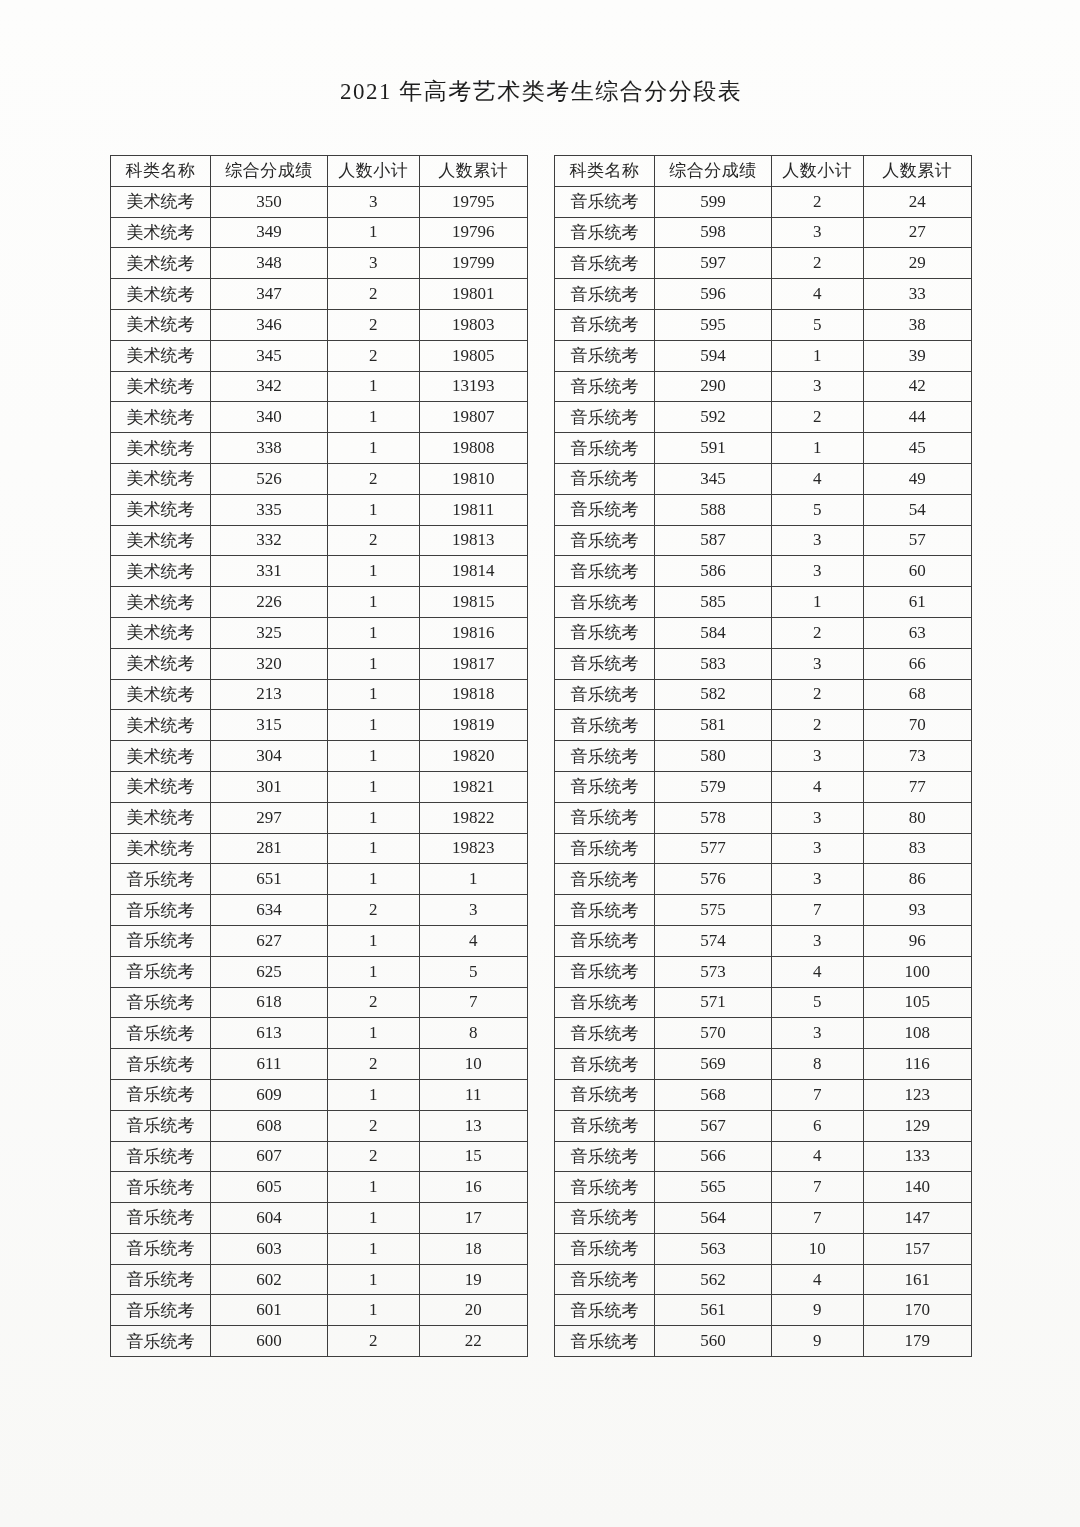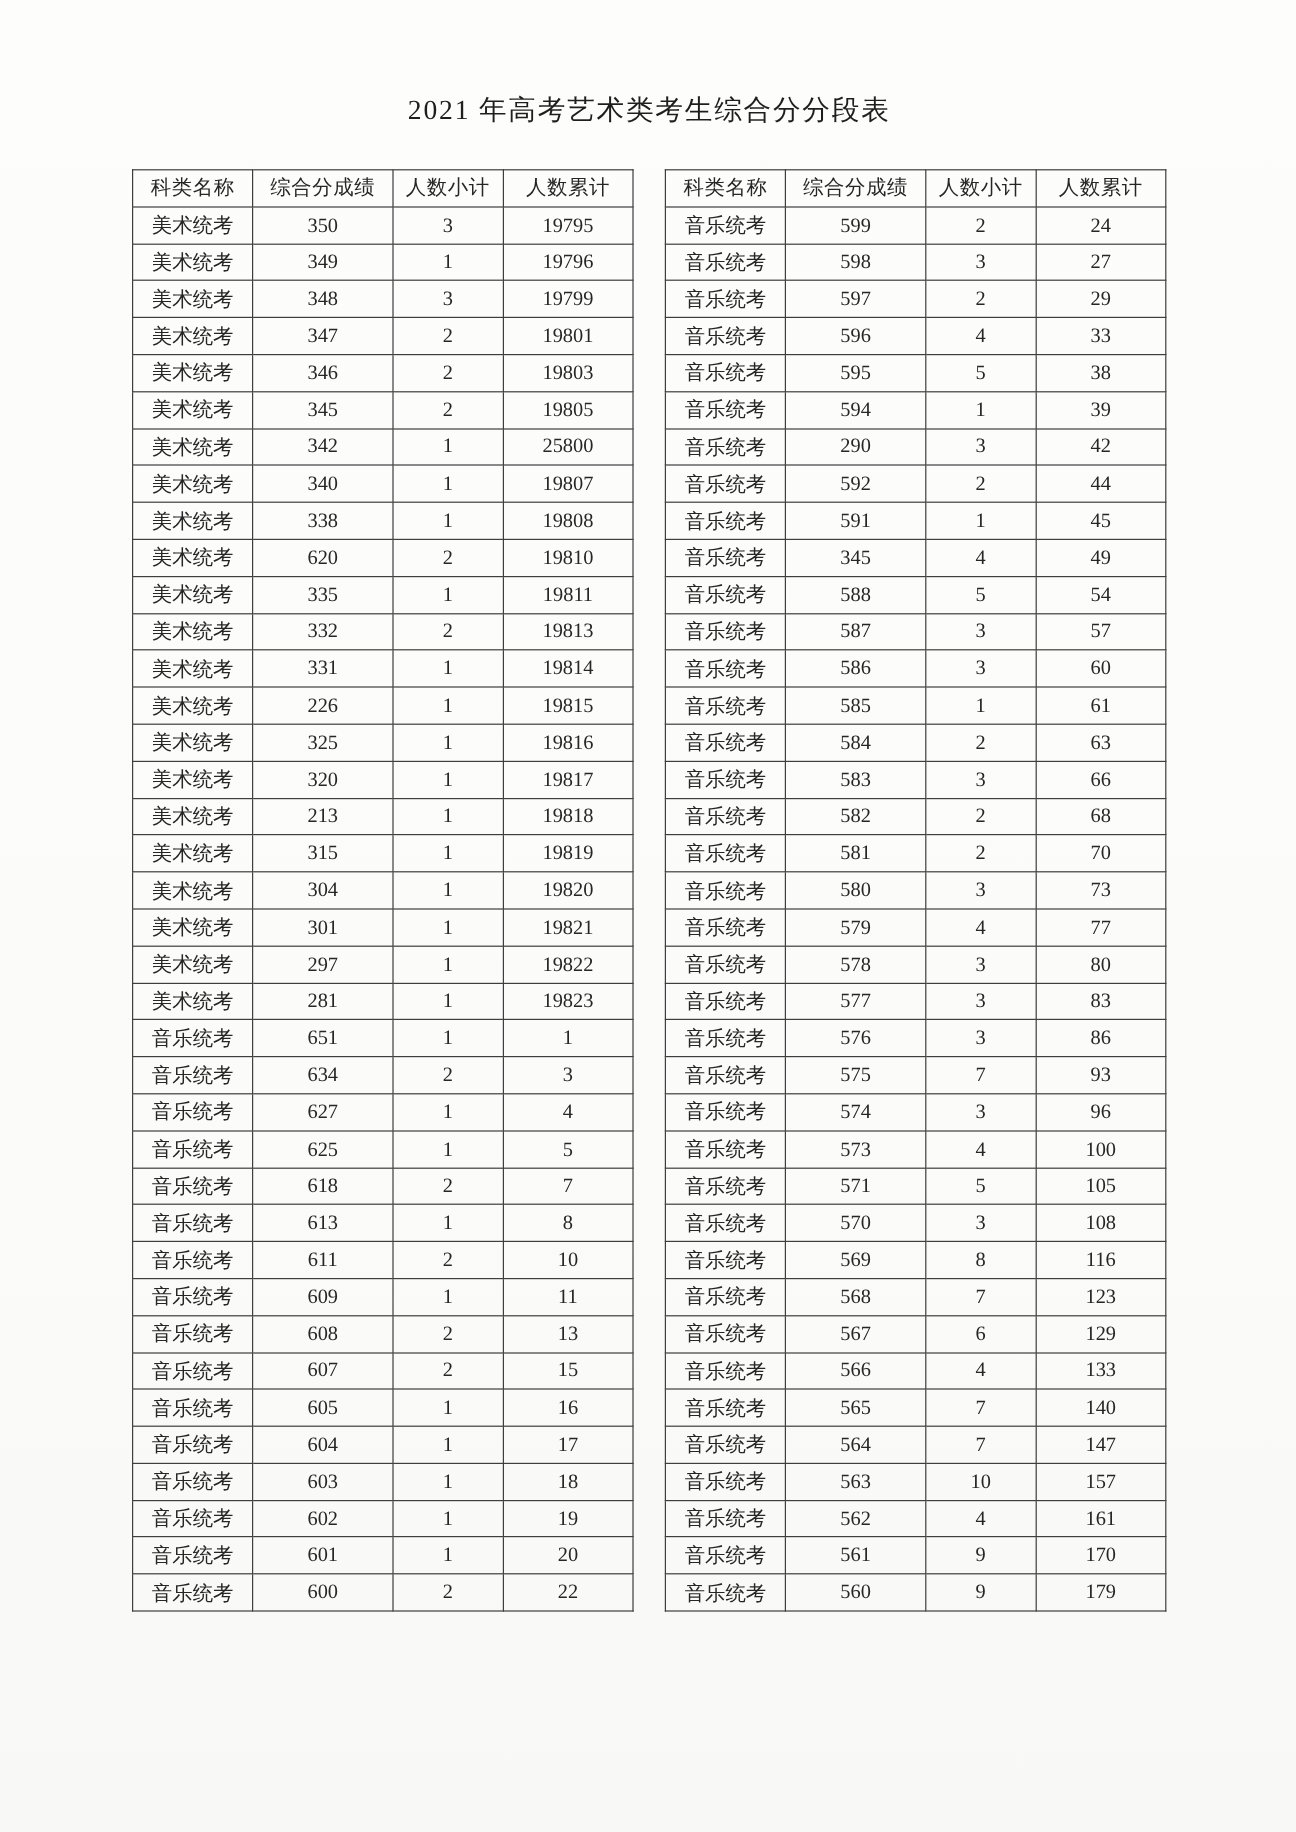--- a/index.html
+++ b/index.html
@@ -14,21 +14,21 @@
     width: 1080px;
     height: 1527px;
     padding: 76px 108px 0 110px;
     background: linear-gradient(180deg, #fdfdfc 0%, #fbfbfa 60%, #f8f8f6 100%);
   }
   .title {
     text-align: center;
     font-size: 23px;
     font-weight: 500;
     letter-spacing: 1.5px;
-    margin-bottom: 34px;
+    margin-bottom: 48px;
     color: #1e1e1e;
   }
   .tables {
     display: flex;
     gap: 26px;
     align-items: flex-start;
   }
   table.score-table {
     border-collapse: collapse;
     table-layout: fixed;
@@ -106,37 +106,37 @@
           <tr>
             <td>美术统考</td>
             <td>345</td>
             <td>2</td>
             <td>19805</td>
           </tr>
           <tr>
             <td>美术统考</td>
             <td>342</td>
             <td>1</td>
-            <td>25800</td>
+            <td>13193</td>
           </tr>
           <tr>
             <td>美术统考</td>
             <td>340</td>
             <td>1</td>
             <td>19807</td>
           </tr>
           <tr>
             <td>美术统考</td>
             <td>338</td>
             <td>1</td>
             <td>19808</td>
           </tr>
           <tr>
             <td>美术统考</td>
-            <td>620</td>
+            <td>526</td>
             <td>2</td>
             <td>19810</td>
           </tr>
           <tr>
             <td>美术统考</td>
             <td>335</td>
             <td>1</td>
             <td>19811</td>
           </tr>
           <tr>

